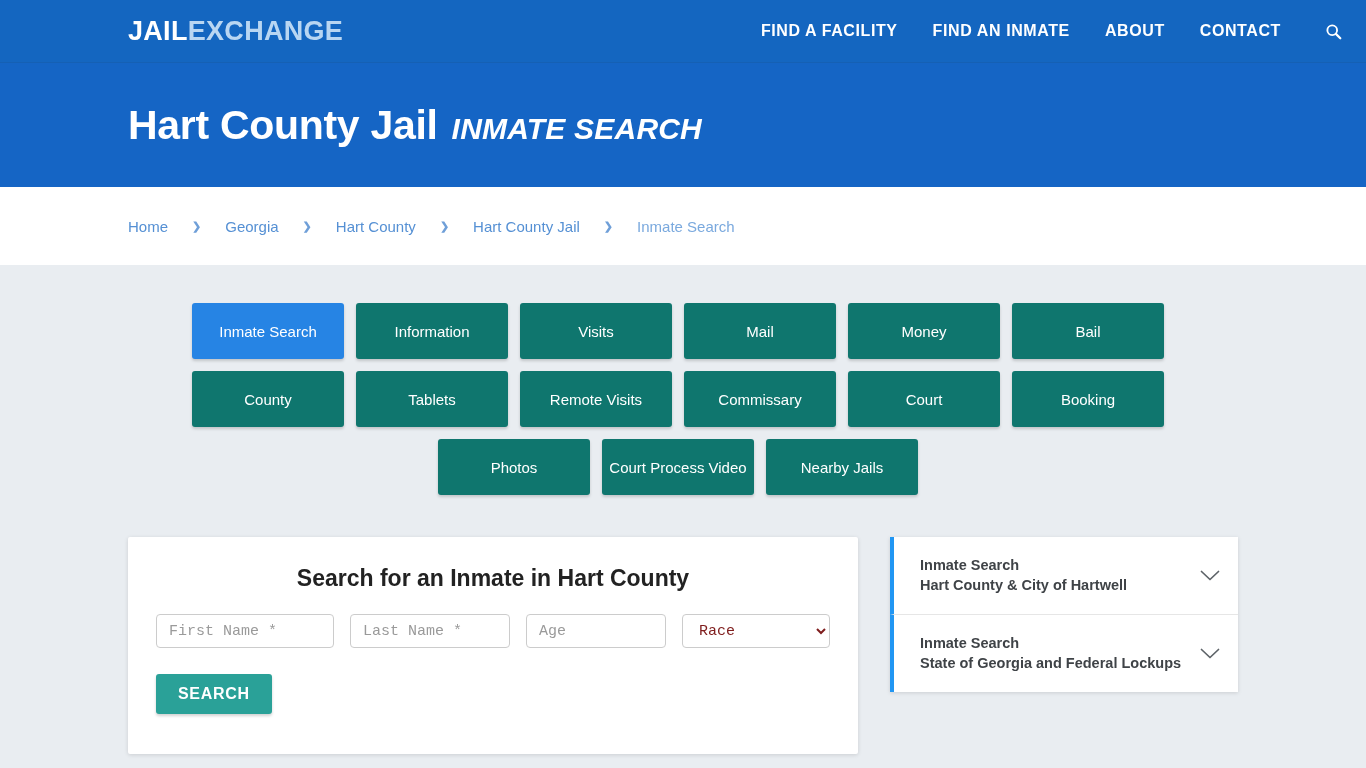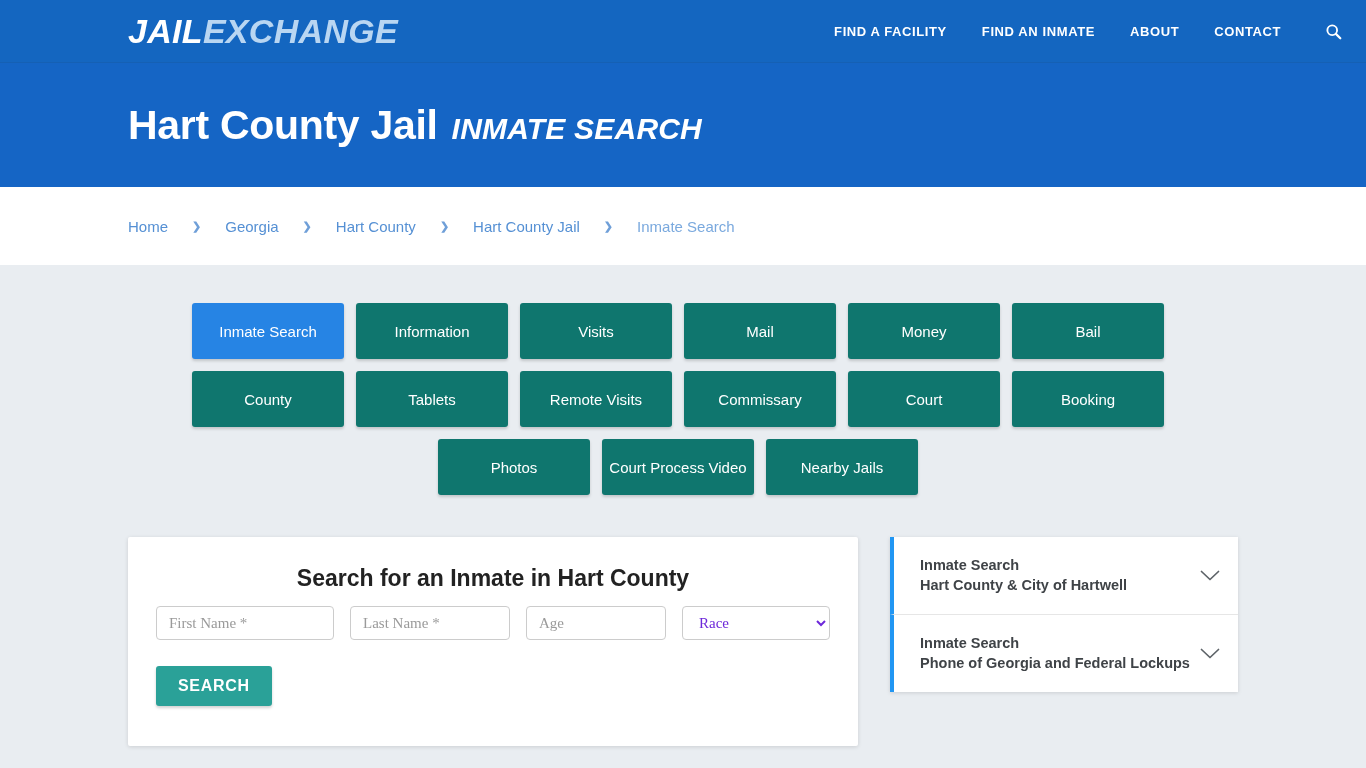--- a/index.html
+++ b/index.html
@@ -22,39 +22,38 @@
   .topbar {
     height: 63px;
     background: #1466c0;
     display: flex;
     align-items: center;
     padding: 0 22px 0 128px;
     border-bottom: 1px solid #1560b4;
   }
 
   .logo {
-    font-size: 34px;
+    font-size: 27px;
     font-weight: bold;
     letter-spacing: 0.3px;
     white-space: nowrap;
     cursor: pointer;
-    font-style: italic;
   }
   .logo .jail { color: #ffffff; }
   .logo .exchange { color: #b9d6f2; }
 
   .nav {
     margin-left: auto;
     display: flex;
     align-items: center;
     gap: 35px;
   }
   .nav a {
     color: #ffffff;
-    font-size: 13px;
+    font-size: 16px;
     font-weight: bold;
     letter-spacing: 0.6px;
     text-decoration: none;
     white-space: nowrap;
   }
   .nav-search {
     display: flex;
     align-items: center;
     justify-content: center;
     width: 22px;
@@ -162,34 +161,34 @@
 
   .search-card {
     padding: 28px 28px 40px 28px;
     min-height: 190px;
   }
   .search-heading {
     text-align: center;
     font-size: 23px;
     font-weight: bold;
     color: #222;
-    margin-bottom: 14px;
+    margin-bottom: 22px;
   }
   .fields {
     display: flex;
     gap: 16px;
   }
   .fields input, .fields select {
-    font-family: Liberation Serif, serif;
+    font-family: Liberation Mono, monospace;
     font-size: 15px;
     height: 34px;
     border: 1px solid #ccc;
     border-radius: 4px;
     padding: 0 12px;
-    color: #6d28d9;
+    color: #7f1d1d;
     background: #fff;
     outline: none;
   }
   .fields input::placeholder { color: #9a9a9a; }
   .f-first { width: 178px; }
   .f-last  { width: 160px; }
   .f-age   { width: 140px; }
   .f-race  { width: 160px; appearance: auto; }
 
   .btn-search {
@@ -326,21 +325,21 @@
           <div class="acc-chevron">
             <svg width="20" height="12" viewBox="0 0 20 12" fill="none" aria-hidden="true">
               <path d="M1.5 1.5 L10 9.5 L18.5 1.5" stroke="#5d6368" stroke-width="1.7" stroke-linecap="round" stroke-linejoin="round"></path>
             </svg>
           </div>
         </div>
 
         <div class="acc-item">
           <div class="acc-text">
             <div>Inmate Search</div>
-            <div>Phone of Georgia and Federal Lockups</div>
+            <div>State of Georgia and Federal Lockups</div>
           </div>
           <div class="acc-chevron">
             <svg width="20" height="12" viewBox="0 0 20 12" fill="none" aria-hidden="true">
               <path d="M1.5 1.5 L10 9.5 L18.5 1.5" stroke="#5d6368" stroke-width="1.7" stroke-linecap="round" stroke-linejoin="round"></path>
             </svg>
           </div>
         </div>
 
       </div>
     </div>

